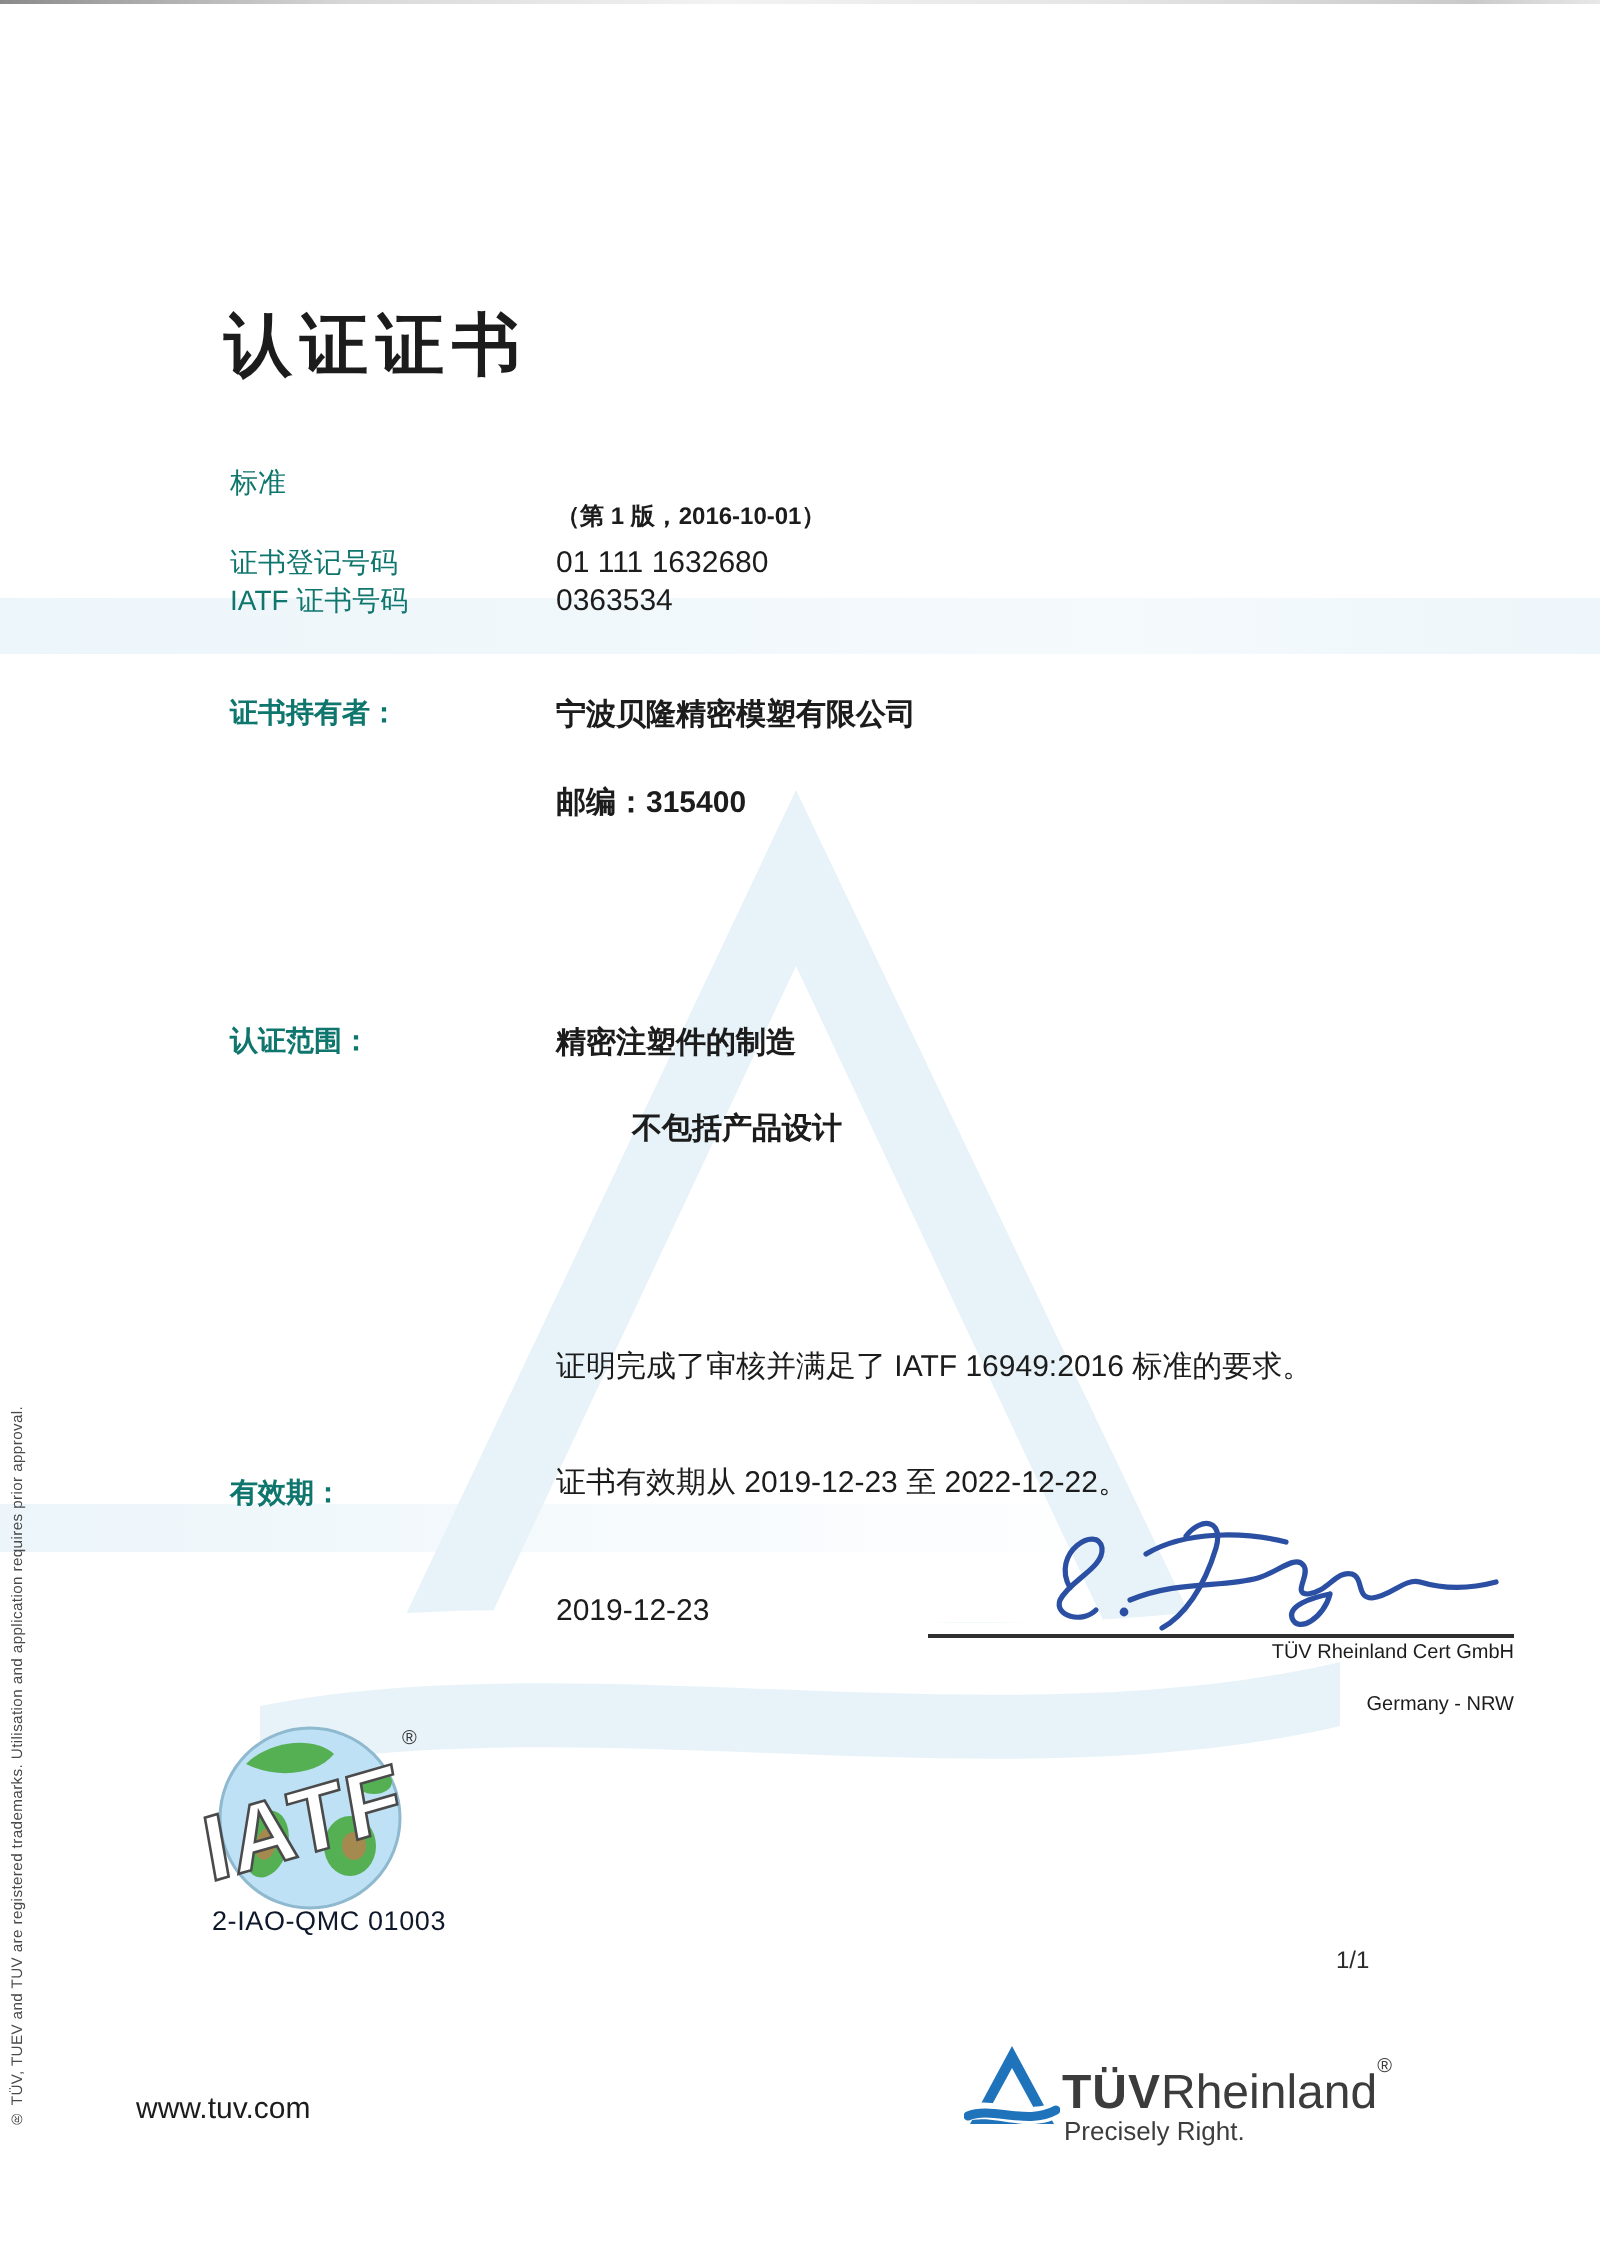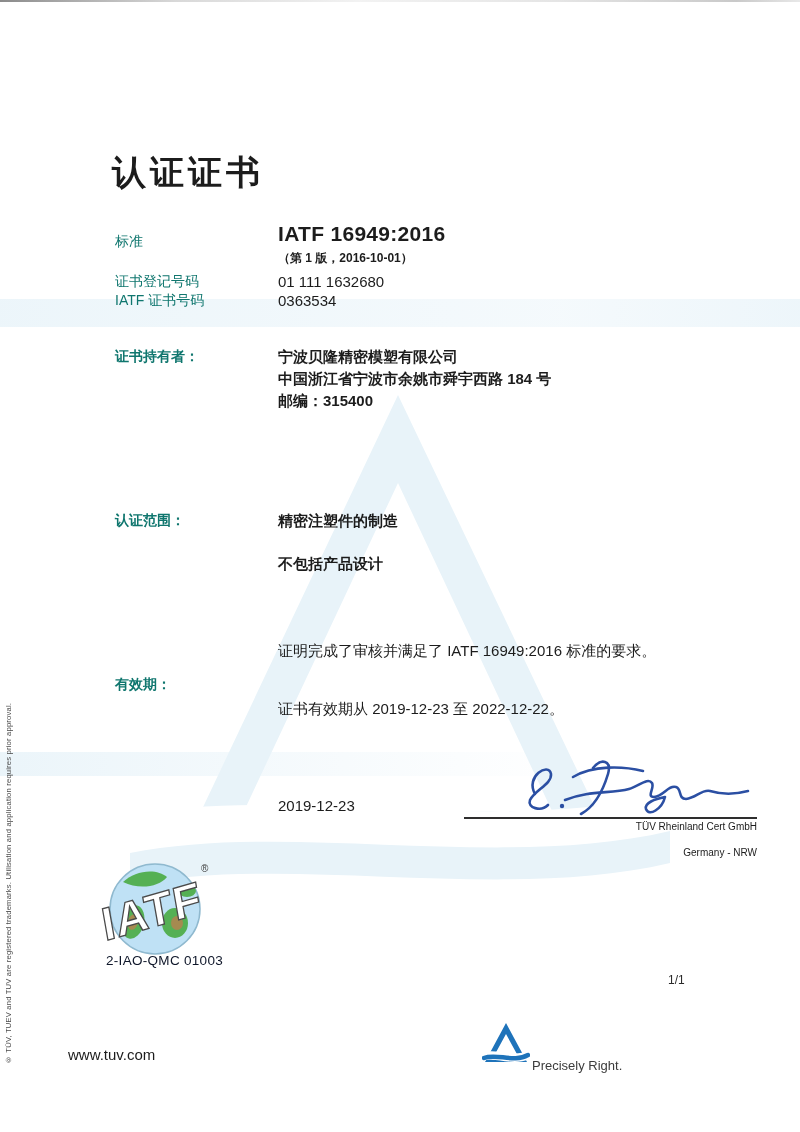--- a/index.html
+++ b/index.html
@@ -22,21 +22,21 @@
   .sidenote span{
     display:block;writing-mode:vertical-rl;transform:rotate(180deg);
     font-size:7.6px;color:#4a4a4a;letter-spacing:.2px;white-space:nowrap;height:322px;
   }
   .title{left:112px;top:150px;font-size:34px;font-weight:700;color:#1c1c1c;letter-spacing:4px;}
   .lbl{left:115px;font-size:14px;color:#0f766e;}
   .val{left:278px;font-size:15px;color:#1c1c1c;}
   .b{font-weight:700;}
   .std{font-size:21px;font-weight:700;letter-spacing:.3px;}
   .edition{font-size:12px;font-weight:700;}
-  .stmt{font-weight:500;}
+  .stmt{font-weight:500;margin-top:32px;}
   .sigline{left:464px;top:817px;width:293px;border-top:2px solid #2e2e2e;}
   .authority{left:457px;width:300px;text-align:right;font-size:10px;color:#1c1c1c;line-height:1.0;}
   .pageno{left:668px;top:973px;font-size:12px;color:#2a2a2a;}
   .website{left:68px;top:1046px;font-size:15px;color:#1c1c1c;}
   .brand{left:531px;top:1028px;font-size:24px;color:#3c3c3c;white-space:nowrap;}
   .brand .bold{font-weight:700;letter-spacing:.5px;}
   .brand sup{font-size:10px;vertical-align:18px;}
   .tagline{left:532px;top:1058px;font-size:13px;color:#3c3c3c;text-align:right;}
   .iatf-code{left:106px;top:953px;font-size:13.5px;color:#0f172a;letter-spacing:.3px;}
   svg{display:block;}
@@ -56,39 +56,37 @@
     <path d="M30,468 C190,436 400,486 570,446 L570,478 C400,518 190,468 30,500 Z" fill="#e8f3f9"></path>
   </svg>
 
   <div class="abs sidenote">
     <span>® TÜV, TUEV and TUV are registered trademarks. Utilisation and application requires prior approval.</span>
   </div>
 
   <div class="abs title">认证证书</div>
 
   <div class="abs lbl" style="top:233px;">标准</div>
-  <div class="abs val std" style="top:222px;">IATF 16949:2016</div>
   <div class="abs val edition" style="top:250px;">（第 1 版，2016-10-01）</div>
 
   <div class="abs lbl" style="top:273px;">证书登记号码</div>
   <div class="abs val" style="top:273px;">01 111 1632680</div>
   <div class="abs lbl" style="top:292px;">IATF 证书号码</div>
   <div class="abs val" style="top:292px;">0363534</div>
 
   <div class="abs lbl b" style="top:348px;">证书持有者：</div>
   <div class="abs val b" style="top:348px;">宁波贝隆精密模塑有限公司</div>
-  <div class="abs val b" style="top:370px;">中国浙江省宁波市余姚市舜宇西路 184 号</div>
   <div class="abs val b" style="top:392px;">邮编：315400</div>
 
   <div class="abs lbl b" style="top:512px;">认证范围：</div>
   <div class="abs val b" style="top:512px;">精密注塑件的制造</div>
-  <div class="abs val b" style="top:555px;">不包括产品设计</div>
+  <div class="abs val b" style="top:555px;margin-left:38px;">不包括产品设计</div>
 
   <div class="abs val stmt" style="top:642px;">证明完成了审核并满足了 IATF 16949:2016 标准的要求。</div>
-  <div class="abs lbl b" style="top:676px;">有效期：</div>
+  <div class="abs lbl b" style="top:738px;">有效期：</div>
   <div class="abs val stmt" style="top:700px;">证书有效期从 2019-12-23 至 2022-12-22。</div>
 
   <div class="abs val" style="top:797px;">2019-12-23</div>
 
   <svg class="abs" style="left:505px;top:750px;" width="255" height="70" viewBox="0 0 255 70">
     <g fill="none" stroke="#2b4fa3" stroke-width="2.6" stroke-linecap="round">
       <path d="M30,44 C20,26 44,12 46,24 C47,34 30,40 25,50 C22,58 36,62 43,55"></path>
       <path d="M88,18 C96,8 107,10 103,24 C97,44 87,58 76,64"></path>
       <path d="M68,27 C88,15 118,16 138,21"></path>
       <path d="M60,50 C84,40 106,44 124,39 C134,36 143,27 147,33 C150,38 141,47 149,47 C159,46 163,35 171,37 C177,39 173,49 181,49 C191,48 197,39 205,41 C215,44 228,45 243,41"></path>
@@ -117,15 +115,18 @@
 
   <div class="abs pageno">1/1</div>
 
   <div class="abs website">www.tuv.com</div>
 
   <svg class="abs" style="left:482px;top:1020px;" width="48" height="50" viewBox="0 0 48 50">
     <path d="M24,3 L45,42 L3,42 Z M24,14 L36,36 L12,36 Z" fill="#1e73ba" fill-rule="evenodd"></path>
     <path d="M1,33 C13,27 31,39 47,30 L47,39 C31,47 13,36 1,41 Z" fill="#ffffff"></path>
     <path d="M2,38 C14,33 32,43 46,35" fill="none" stroke="#1e73ba" stroke-width="4.5" stroke-linecap="round"></path>
   </svg>
+  <div class="abs brand">
+    <span class="bold">TÜV</span><span>Rheinland</span><sup>®</sup>
+  </div>
   <div class="abs tagline">Precisely Right.</div>
 
 </div>
 
 </body></html>

